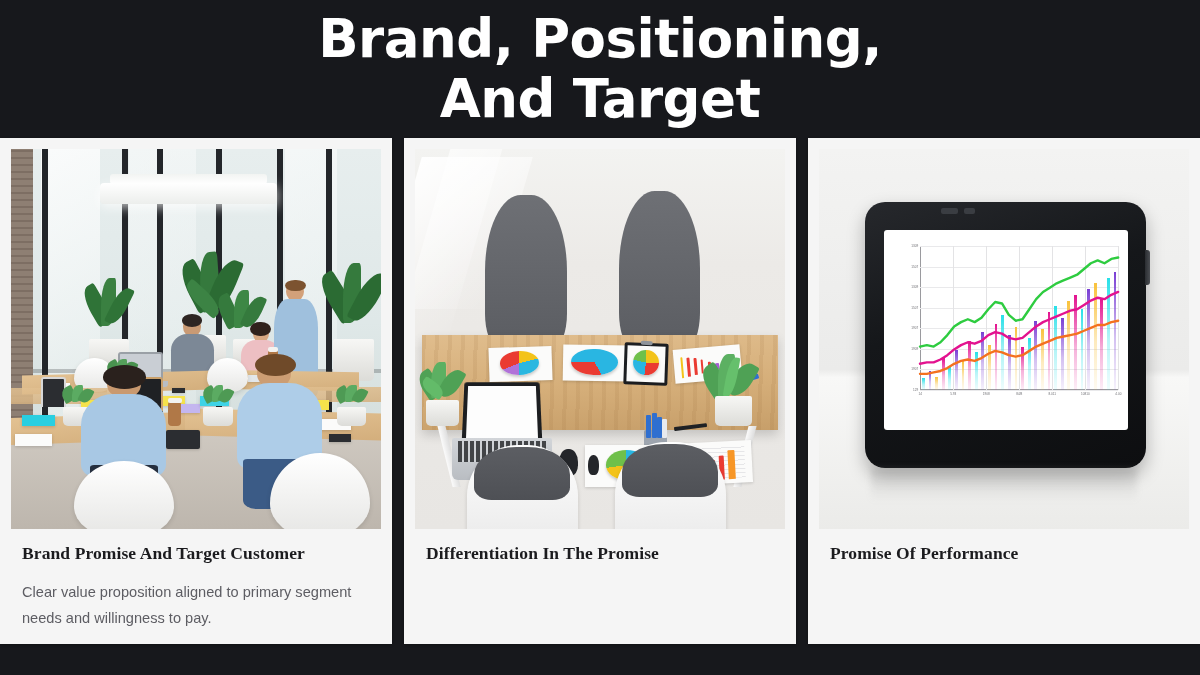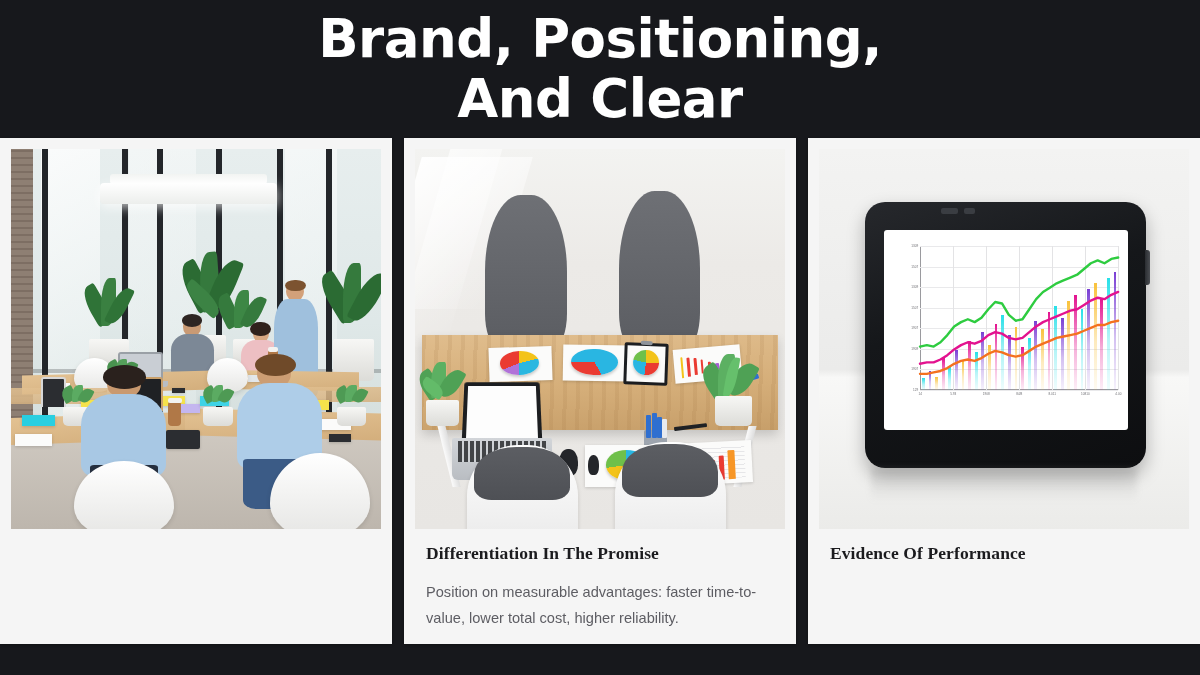--- a/index.html
+++ b/index.html
@@ -162,21 +162,21 @@
     font-size:3.1px;color:#6d6d72;padding-top:2px;white-space:nowrap;
     font-family:"Liberation Sans",sans-serif;}
   .ch-bar{position:absolute;bottom:0;}
 </style>
 </head>
 <body>
 
 <div id="slide-header">
   <h1 id="slide-title">
     <span>Brand, Positioning,</span><br>
-    <span>And Clear</span>
+    <span>And Target</span>
   </h1>
 </div>
 
 <div id="cards-row">
 
   <div class="card">
     <div class="card-media">
       <div class="scene office">
         <div class="glasswall"></div>
         <div class="glass-pane" style="left:8%;width:16%"></div>
@@ -301,20 +301,24 @@
         <div class="chair-w" style="left:17%;top:82%;width:27%;height:20%"></div>
         <div class="person" style="left:61%;top:55%;width:23%;height:39%">
           <div class="head" style="left:24%;top:0;width:40%;height:21%;background:#cc9d73"></div>
           <div class="head" style="left:22%;top:-3%;width:48%;height:15%;background:#6f4a29"></div>
           <div class="torso" style="left:0;top:17%;width:100%;height:58%;background:#aecde8"></div>
           <div class="torso" style="left:8%;top:68%;width:84%;height:34%;background:#3b5b86;border-radius:6% 6% 18% 18%"></div>
         </div>
         <div class="chair-w" style="left:70%;top:80%;width:27%;height:22%"></div>
       </div>
     </div>
+    <div class="card-body">
+      <div class="card-heading">Brand Promise And Target Customer</div>
+      <div class="card-desc">Clear value proposition aligned to primary segment needs and willingness to pay.</div>
+    </div>
   </div>
 
   <div class="card">
     <div class="card-media">
       <div class="scene room2">
         <div class="sunpatch"></div>
         <div class="sunpatch" style="left:2%;top:0;width:14%;height:52%;opacity:.7"></div>
 
         <div class="chair-gray" style="left:19%;top:12%;width:22%;height:40%"></div>
         <div class="chair-gray" style="left:55%;top:11%;width:22%;height:41%"></div>
@@ -395,21 +399,20 @@
         <div class="pot" style="left:81%;top:65%;width:10%;height:8%"></div>
 
         <div class="chair-low" style="left:14%;top:78%;width:30%;height:26%"></div>
         <div class="chair-low-pad" style="left:16%;top:78.5%;width:26%;height:14%"></div>
         <div class="chair-low" style="left:54%;top:77%;width:30%;height:27%"></div>
         <div class="chair-low-pad" style="left:56%;top:77.5%;width:26%;height:14%"></div>
       </div>
     </div>
     <div class="card-body">
       <div class="card-heading">Differentiation In The Promise</div>
-      <div class="card-desc">Position on measurable advantages: faster time-to-value, lower total cost, higher reliability.</div>
     </div>
   </div>
 
   <div class="card">
     <div class="card-media">
       <div class="scene room3">
         <div class="desk3"></div>
         <div class="tablet">
           <div class="tablet-btn" style="left:27%;width:6%"></div>
           <div class="tablet-btn" style="left:35%;width:4%"></div>
@@ -482,17 +485,17 @@
                   <polyline points="0.00,82.00 3.45,81.00 6.90,81.00 10.34,79.00 13.79,76.00 17.24,72.00 20.69,69.00 24.14,67.00 27.59,68.00 31.03,66.00 34.48,62.00 37.93,60.00 41.38,61.00 44.83,64.00 48.28,65.00 51.72,64.00 55.17,60.00 58.62,56.00 62.07,53.00 65.52,51.00 68.97,49.00 72.41,47.00 75.86,45.00 79.31,44.00 82.76,41.00 86.21,38.00 89.66,36.00 93.10,37.00 96.55,34.00 100.00,32.00" fill="none" stroke="#e3128f" stroke-width="2.4" stroke-linejoin="round" stroke-linecap="round" vector-effect="non-scaling-stroke"></polyline>
                   <polyline points="0.00,89.00 3.45,89.00 6.90,88.00 10.34,87.00 13.79,85.00 17.24,82.00 20.69,80.00 24.14,79.00 27.59,80.00 31.03,78.00 34.48,75.00 37.93,73.00 41.38,74.00 44.83,76.00 48.28,77.00 51.72,76.00 55.17,73.00 58.62,70.00 62.07,68.00 65.52,66.00 68.97,64.00 72.41,63.00 75.86,62.00 79.31,61.00 82.76,59.00 86.21,57.00 89.66,55.00 93.10,55.00 96.55,53.00 100.00,52.00" fill="none" stroke="#f4711f" stroke-width="2.4" stroke-linejoin="round" stroke-linecap="round" vector-effect="non-scaling-stroke"></polyline>
                 </svg>
               </div>
           </div>
         </div>
         <div class="reflection"></div>
       </div>
     </div>
     <div class="card-body">
-      <div class="card-heading">Evidence Of Performance</div>
+      <div class="card-heading">Promise Of Performance</div>
     </div>
   </div>
 
 </div>
 
 </body></html>

